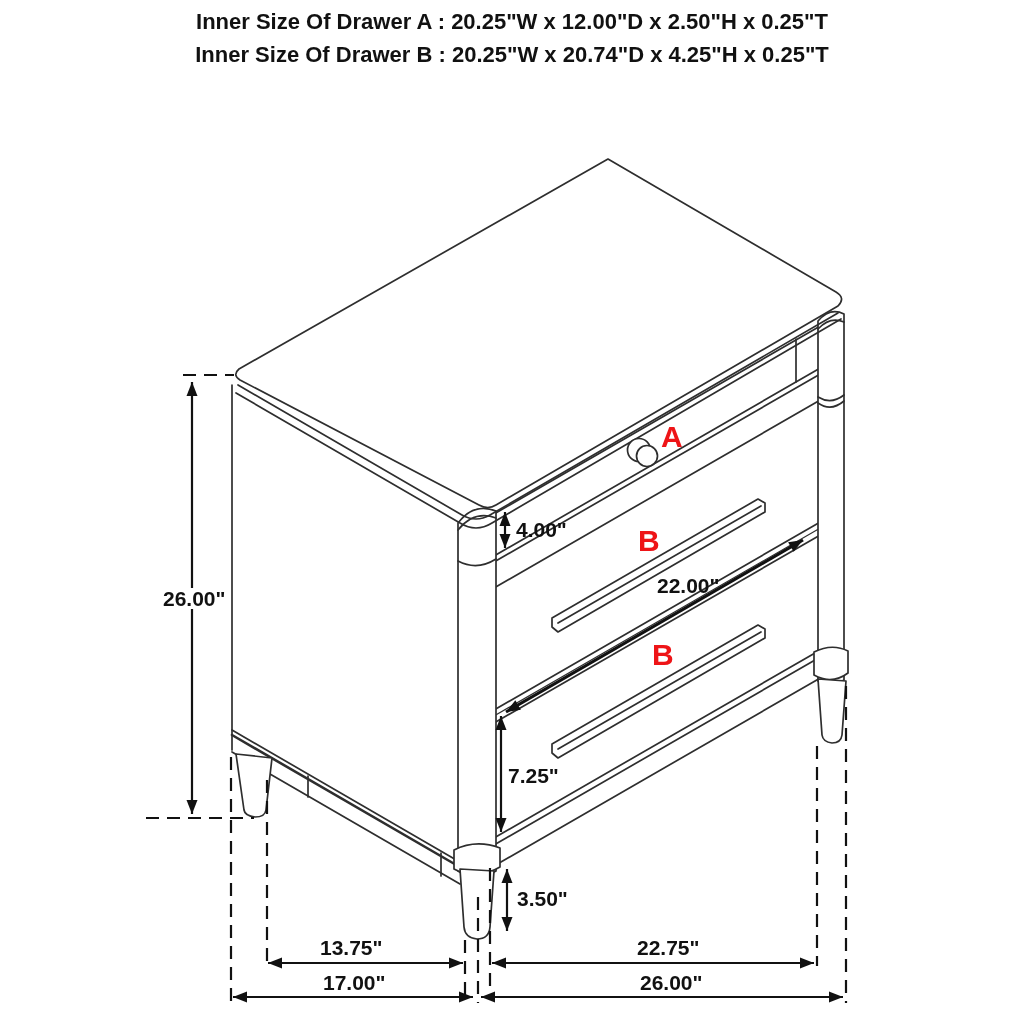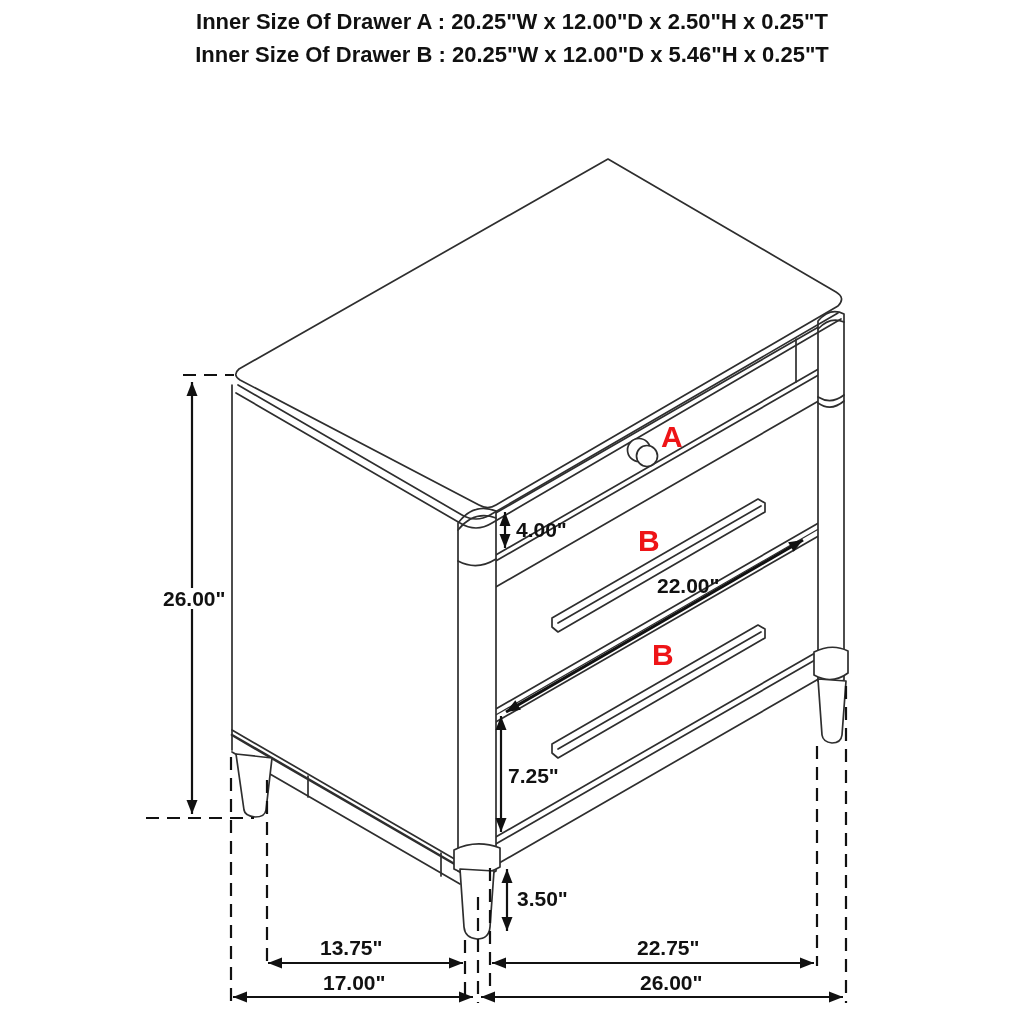--- a/index.html
+++ b/index.html
@@ -122,21 +122,21 @@
       <path marker-start="url(#arr)" marker-end="url(#arr)" d="M501,716 L501,832"></path>
       <path marker-start="url(#arr)" marker-end="url(#arr)" d="M507,869 L507,931"></path>
       <path marker-start="url(#arr)" marker-end="url(#arr)" d="M268,963 L463,963"></path>
       <path marker-start="url(#arr)" marker-end="url(#arr)" d="M233,997 L473,997"></path>
       <path marker-start="url(#arr)" marker-end="url(#arr)" d="M492,963 L814,963"></path>
       <path marker-start="url(#arr)" marker-end="url(#arr)" d="M481,997 L843,997"></path>
     </g>
   </svg>
 
   <div class="title" style="top:11px">Inner Size Of Drawer A : 20.25"W x 12.00"D x 2.50"H x 0.25"T</div>
-  <div class="title" style="top:44px">Inner Size Of Drawer B : 20.25"W x 12.00"D x 5.46"H x 0.25"T</div>
+  <div class="title" style="top:44px">Inner Size Of Drawer B : 20.25"W x 20.74"D x 4.25"H x 0.25"T</div>
 
   <span class="lbl bg" style="left:160px;top:588px">26.00"</span>
   <span class="lbl" style="left:516px;top:519px">4.00"</span>
   <span class="lbl red" style="left:661px;top:422px">A</span>
   <span class="lbl red" style="left:638px;top:526px">B</span>
   <span class="lbl" style="left:657px;top:575px">22.00"</span>
   <span class="lbl red" style="left:652px;top:640px">B</span>
   <span class="lbl" style="left:508px;top:765px">7.25"</span>
   <span class="lbl" style="left:517px;top:888px">3.50"</span>
   <span class="lbl" style="left:320px;top:937px">13.75"</span>

